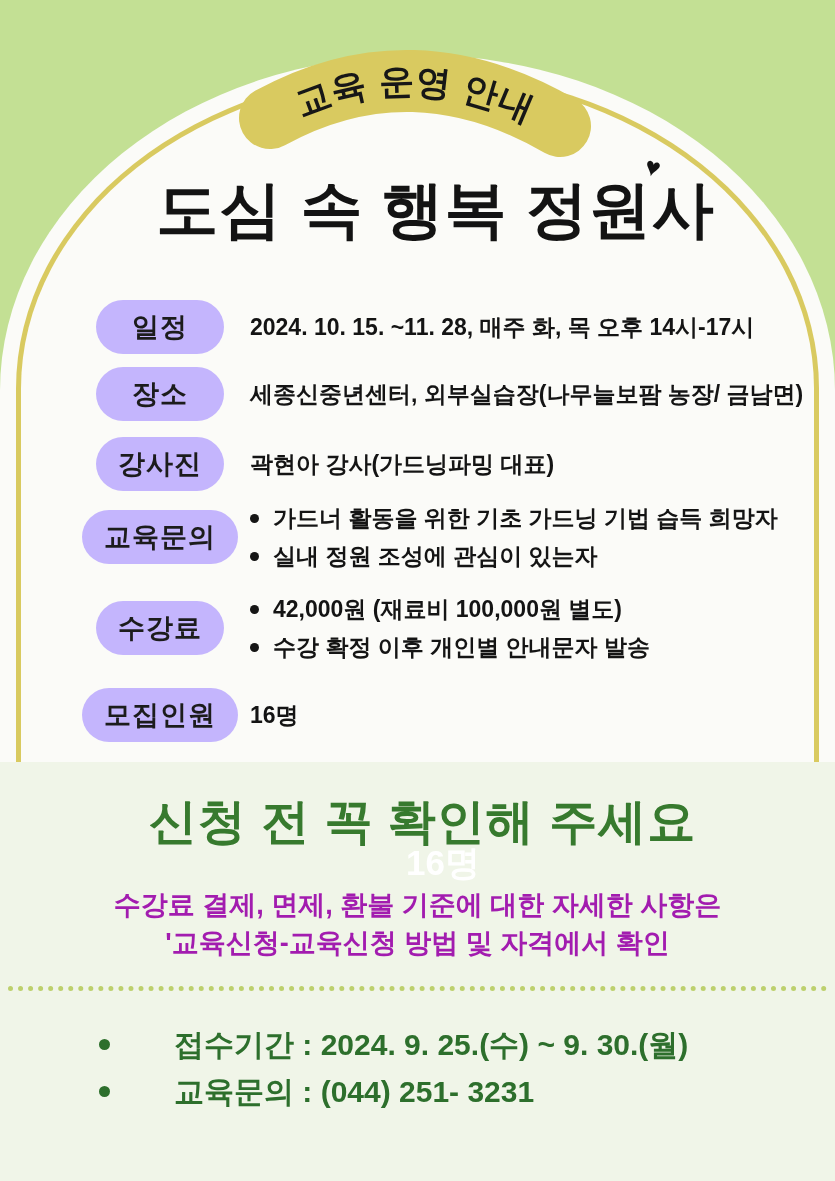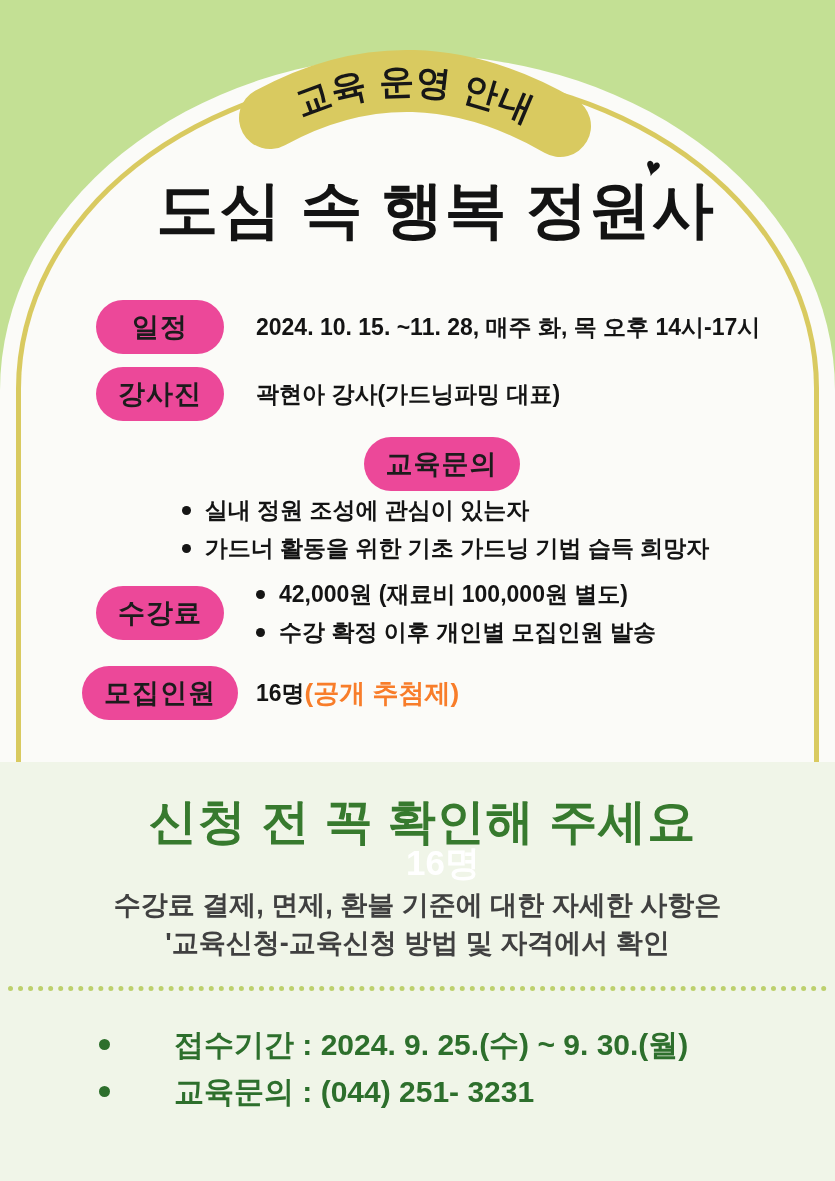--- a/index.html
+++ b/index.html
@@ -32,49 +32,49 @@
   }
   .title-heart {
     position:absolute; top:152px; left:645px; font-size:26px; color:#131313;
     transform:rotate(14deg);
   }
   
   .rows { position:absolute; top:300px; left:72px; right:24px; }
   .row { display:flex; align-items:center; }
   .row:nth-child(1) { margin-bottom:13px; }
   .row:nth-child(2) { margin-bottom:16px; }
-  .row:nth-child(3) { margin-bottom:8px;flex-direction:column; }
+  .row:nth-child(3) { margin-bottom:8px; }
   .row:nth-child(4) { margin-bottom:15px; }
   .row:nth-child(5) { margin-bottom:22px; }
   .pill-col { width:176px; flex:none; display:flex; justify-content:center; }
   .pill {
-    background:#ec4899; color:#1c1c1c; border-radius:30px;
+    background:#c4b5fd; color:#1c1c1c; border-radius:30px;
     padding:9px 22px; font-size:27px; font-weight:800; letter-spacing:1px;
     white-space:nowrap; min-width:128px; text-align:center;
   }
-  .row-content { margin-left:8px; font-size:23px; font-weight:700; color:#141414; }
+  .row-content { margin-left:2px; font-size:23px; font-weight:700; color:#141414; }
   .line { display:flex; align-items:center; line-height:38px; white-space:nowrap; }
   .dot { width:9px; height:9px; border-radius:50%; background:#151515; margin-right:14px; flex:none; }
   .hl { color:#f87d2a; font-weight:800; font-size:26px; }
   
   .notice {
     position:absolute; left:0; top:762px; width:835px; height:419px;
     background:#f0f5e8;
   }
   .ghost {
     position:absolute; top:78px; left:406px; z-index:0;
     color:#ffffff; font-size:35px; font-weight:800;
   }
   .notice-heading {
     position:relative; z-index:1; margin-top:28px; text-align:center;
     font-size:48px; font-weight:800; letter-spacing:1px; color:#377a2e;padding-left:10px;
   }
   .notice-sub {
     position:relative; z-index:1; margin-top:32px; text-align:center;
-    font-size:27px; font-weight:800; line-height:38px; color:#404040;
+    font-size:27px; font-weight:800; line-height:38px; color:#a21caf;
   }
   .divider { border-top:5px dotted #bdd06d; margin:24px 8px 0; height:0; }
   .notice-list { margin:30px 0 0 99px; color:#2d6f2c; }
   .notice-item { display:flex; align-items:center; line-height:47px;
     font-size:30px; font-weight:800; white-space:nowrap;gap:45px; }
   .notice-dot { width:11px; height:11px; border-radius:50%; background:#2d6f2c;
     margin-right:19px; flex:none; }
 </style>
 </head>
 <body>
@@ -101,66 +101,75 @@
           <span class="pill">일정</span>
         </div>
         <div class="row-content">
           <div class="line">
             <span>2024. 10. 15. ~11. 28, 매주 화, 목 오후 14시-17시</span>
           </div>
         </div>
       </div>
       <div class="row">
         <div class="pill-col">
+          <span class="pill">장소</span>
+        </div>
+        <div class="row-content">
+          <div class="line">
+            <span>세종신중년센터, 외부실습장(나무늘보팜 농장/ 금남면)</span>
+          </div>
+        </div>
+      </div>
+      <div class="row">
+        <div class="pill-col">
           <span class="pill">강사진</span>
         </div>
         <div class="row-content">
           <div class="line">
             <span>곽현아 강사(가드닝파밍 대표)</span>
           </div>
         </div>
       </div>
       <div class="row">
         <div class="pill-col">
           <span class="pill">교육문의</span>
         </div>
         <div class="row-content">
           <div class="line">
             <span class="dot"></span>
-            <span>실내 정원 조성에 관심이 있는자</span>
+            <span>가드너 활동을 위한 기초 가드닝 기법 습득 희망자</span>
           </div>
           <div class="line">
             <span class="dot"></span>
-            <span>가드너 활동을 위한 기초 가드닝 기법 습득 희망자</span>
+            <span>실내 정원 조성에 관심이 있는자</span>
           </div>
         </div>
       </div>
       <div class="row">
         <div class="pill-col">
           <span class="pill">수강료</span>
         </div>
         <div class="row-content">
           <div class="line">
             <span class="dot"></span>
             <span>42,000원 (재료비 100,000원 별도)</span>
           </div>
           <div class="line">
             <span class="dot"></span>
-            <span>수강 확정 이후 개인별 모집인원 발송</span>
+            <span>수강 확정 이후 개인별 안내문자 발송</span>
           </div>
         </div>
       </div>
       <div class="row">
         <div class="pill-col">
           <span class="pill">모집인원</span>
         </div>
         <div class="row-content">
           <div class="line">
             <span>16명</span>
-            <span class="hl">(공개 추첨제)</span>
           </div>
         </div>
       </div>
     </div>
 
   <div class="notice">
     <div class="ghost">16명</div>
     <div class="notice-heading">신청 전 꼭 확인해 주세요</div>
     <div class="notice-sub">
       <div>수강료 결제, 면제, 환불 기준에 대한 자세한 사항은</div>

